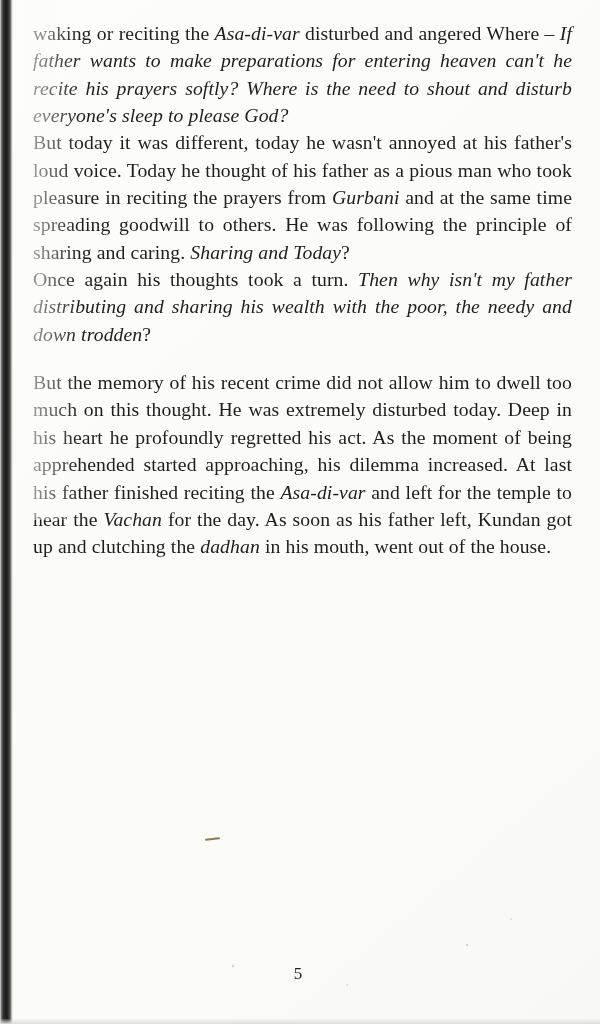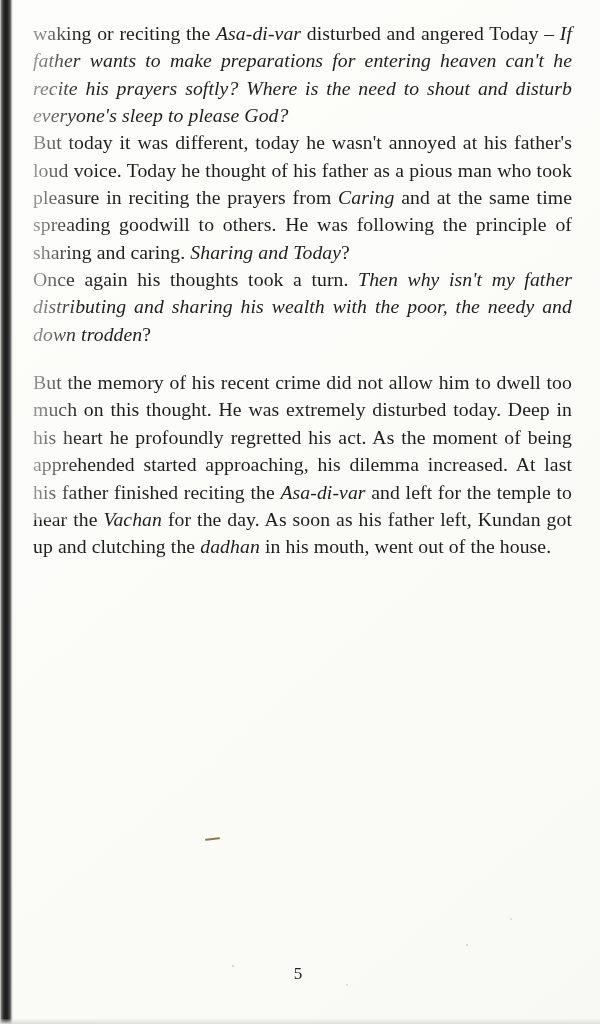--- a/index.html
+++ b/index.html
@@ -100,22 +100,22 @@
   .speck.s4 { left: 346px; top: 984px; background: rgba(110,110,105,0.25); }
   .speck.s5 { left: 94px; top: 302px; background: rgba(110,110,105,0.18); }
 </style>
 </head>
 <body>
 
 <div class="binding-strip"></div>
 <div class="page-bottom-edge"></div>
 
 <div class="text-block">
-    <p><span>waking or reciting the </span><i>Asa-di-var</i><span> disturbed and angered Today – </span><i>If father wants to make preparations for entering heaven can't he recite his prayers softly? Where is the need to shout and disturb everyone's sleep to please God?</i></p>
-    <p><span>But today it was different, today he wasn't annoyed at his father's loud voice. Today he thought of his father as a pious man who took pleasure in reciting the prayers from </span><i>Caring</i><span> and at the same time spreading goodwill to others. He was following the principle of sharing and caring. </span><i>Sharing and Today</i><span>?</span></p>
+    <p><span>waking or reciting the </span><i>Asa-di-var</i><span> disturbed and angered Where – </span><i>If father wants to make preparations for entering heaven can't he recite his prayers softly? Where is the need to shout and disturb everyone's sleep to please God?</i></p>
+    <p><span>But today it was different, today he wasn't annoyed at his father's loud voice. Today he thought of his father as a pious man who took pleasure in reciting the prayers from </span><i>Gurbani</i><span> and at the same time spreading goodwill to others. He was following the principle of sharing and caring. </span><i>Sharing and Today</i><span>?</span></p>
     <p><span>Once again his thoughts took a turn. </span><i>Then why isn't my father distributing and sharing his wealth with the poor, the needy and down trodden</i><span>?</span></p>
     <p class="spaced"><span>But the memory of his recent crime did not allow him to dwell too much on this thought. He was extremely disturbed today. Deep in his heart he profoundly regretted his act. As the moment of being apprehended started approaching, his dilemma increased. At last his father finished reciting the </span><i>Asa-di-var</i><span> and left for the temple to hear the </span><i>Vachan</i><span> for the day. As soon as his father left, Kundan got up and clutching the </span><i>dadhan</i><span> in his mouth, went out of the house.</span></p>
   </div>
 <div class="left-fade"></div>
 
 <div class="pen-mark"></div>
 <div class="speck s1"></div>
 <div class="speck s2"></div>
 <div class="speck s3"></div>
 <div class="speck s4"></div>

